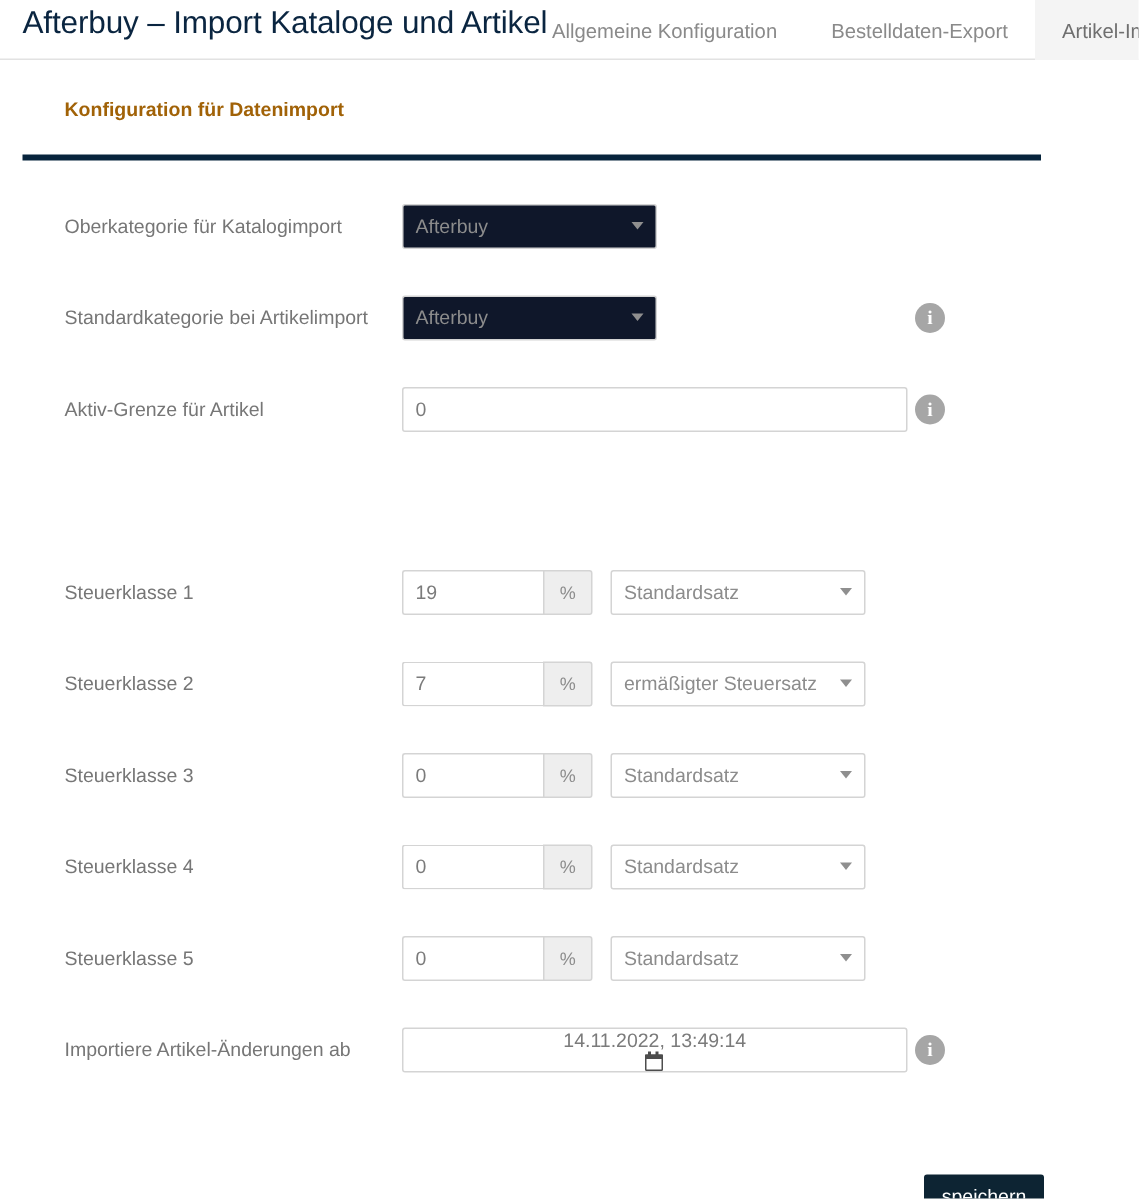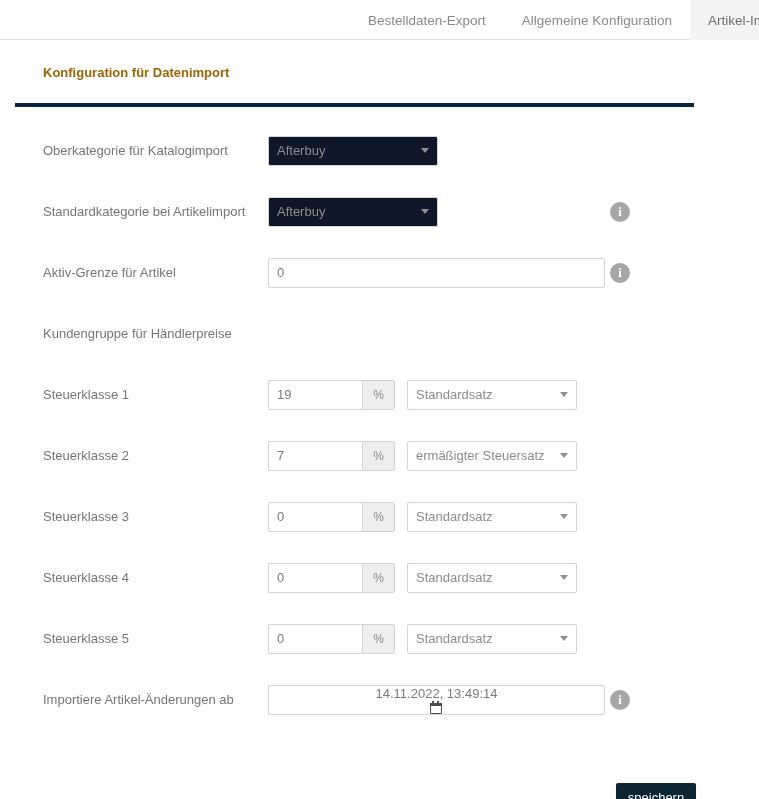--- a/index.html
+++ b/index.html
@@ -262,23 +262,24 @@
     display: flex;
     align-items: center;
     justify-content: center;
     cursor: pointer;
   }
 </style>
 </head>
 <body>
 
 <div class="header">
+  <div class="app-title">Afterbuy – Import Kataloge und Artikel</div>
   <div class="tabs">
+    <div class="tab">Allgemeine Konfiguration</div>
     <div class="tab">Bestelldaten-Export</div>
-    <div class="tab">Allgemeine Konfiguration</div>
     <div class="tab active">Artikel-Import</div>
   </div>
 </div>
 
 <div class="page">
 
   <div class="section-title">Konfiguration für Datenimport</div>
   <div class="hr"></div>
 
   <div class="form">
@@ -302,21 +303,20 @@
 
     <div class="row">
       <div class="label">Aktiv-Grenze für Artikel</div>
       <div class="ctrl-text">
         <span>0</span>
       </div>
       <div class="info-icon">i</div>
     </div>
 
     <div class="row">
-      <div class="label">Kundengruppe für Händlerpreise</div>
     </div>
 
     <div class="row">
       <div class="label">Steuerklasse 1</div>
       <div class="taxgroup">
         <div class="num">19</div>
         <div class="addon">%</div>
       </div>
       <div class="tax-select">
         <span class="val">Standardsatz</span>

